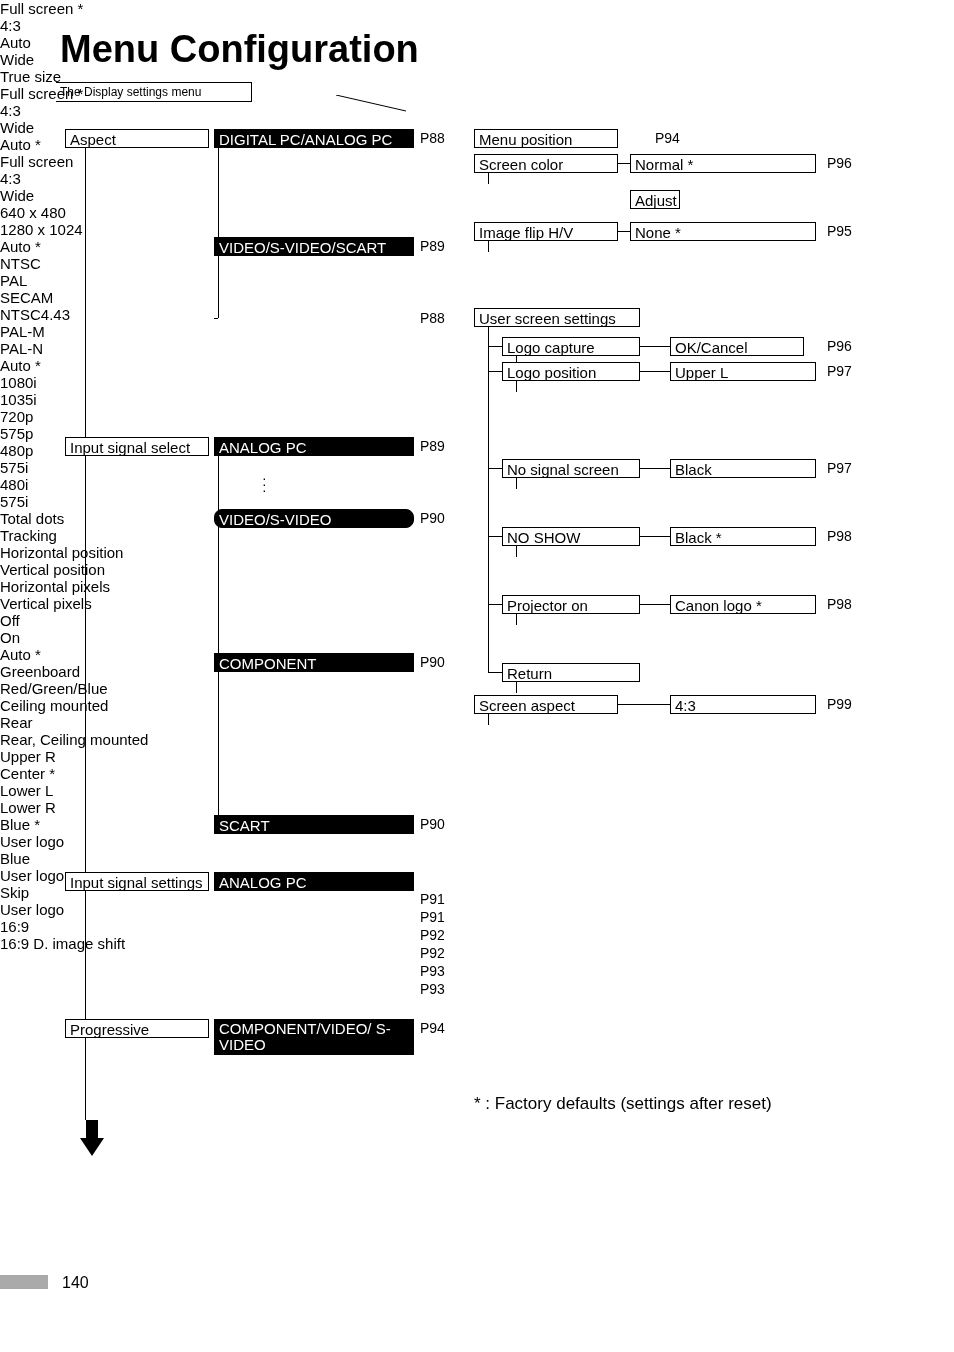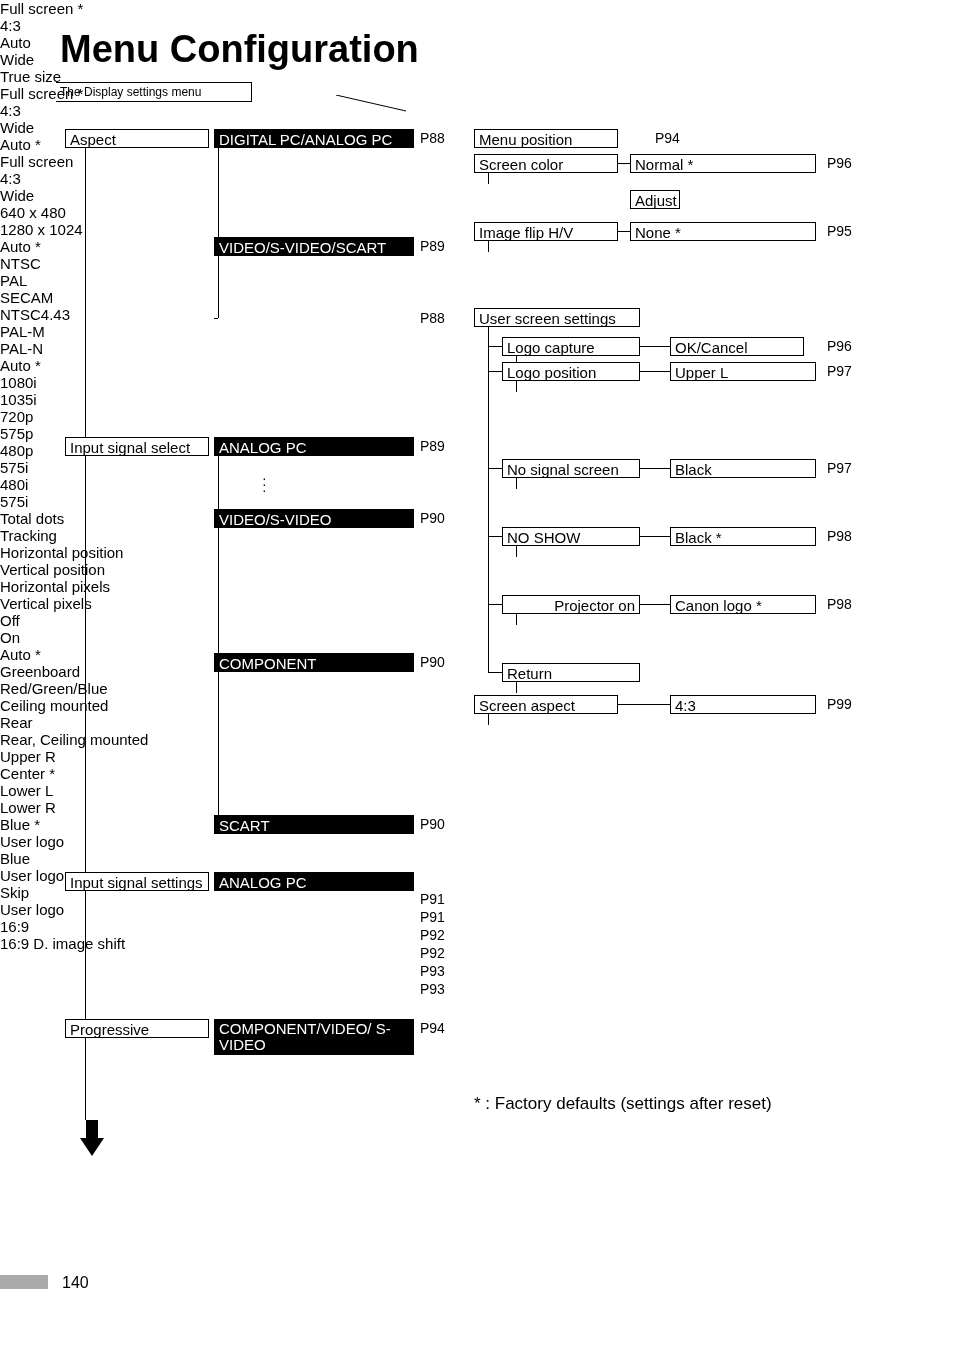--- a/index.html
+++ b/index.html
@@ -144,21 +144,21 @@
     <div class="opt" style="left: 222px; top: 380px; width: 192px;">4:3</div>
     <div class="opt" style="left: 222px; top: 398px; width: 192px;">Wide</div>
     <div class="cell" style="left: 65px; top: 437px; width: 144px;">Input signal select</div>
     <div class="line-v" style="left: 218px; top: 456px; height: 368px;"></div>
     <div class="cell hdr" style="left: 214px; top: 437px; width: 200px;">ANALOG PC</div>
     <div class="pg" style="left: 420px; top: 438px;">P89</div>
     <div class="opt" style="left: 222px; top: 455px; width: 192px;">640 x 480</div>
     <div class="vdots" style="left: 262px; top: 475px;">·<br>·<br>·</div>
     <div class="opt" style="left: 222px; top: 473px; width: 192px;"></div>
     <div class="opt" style="left: 222px; top: 491px; width: 192px;">1280 x 1024</div>
-    <div class="cell hdr" style="left: 214px; top: 509px; width: 200px;">VIDEO/S-VIDEO</div>
+    <div class="cell hdr" style="left: 214px; top: 509px; width: 200px; border-radius: 8px;">VIDEO/S-VIDEO</div>
     <div class="pg" style="left: 420px; top: 510px;">P90</div>
     <div class="line-h" style="left: 214px; top: 518px; width: 4px;"></div>
     <div class="opt" style="left: 222px; top: 527px; width: 192px;">Auto *</div>
     <div class="opt" style="left: 222px; top: 545px; width: 192px;">NTSC</div>
     <div class="opt" style="left: 222px; top: 563px; width: 192px;">PAL</div>
     <div class="opt" style="left: 222px; top: 581px; width: 192px;">SECAM</div>
     <div class="opt" style="left: 222px; top: 599px; width: 192px;">NTSC4.43</div>
     <div class="opt" style="left: 222px; top: 617px; width: 192px;">PAL-M</div>
     <div class="opt" style="left: 222px; top: 635px; width: 192px;">PAL-N</div>
     <div class="cell hdr" style="left: 214px; top: 653px; width: 200px;">COMPONENT</div>
@@ -243,21 +243,21 @@
     <div class="opt" style="left: 670px; top: 477px; width: 146px;">Blue *</div>
     <div class="opt" style="left: 670px; top: 495px; width: 146px;">User logo</div>
     <div class="cell" style="left: 502px; top: 527px; width: 138px;">NO SHOW</div>
     <div class="line-h" style="left: 488px; top: 536px; width: 14px;"></div>
     <div class="line-v" style="left: 516px; top: 546px; height: 11px;"></div>
     <div class="cell" style="left: 670px; top: 527px; width: 146px;">Black *</div>
     <div class="line-h" style="left: 640px; top: 536px; width: 30px;"></div>
     <div class="pg" style="left: 827px; top: 528px;">P98</div>
     <div class="opt" style="left: 670px; top: 545px; width: 146px;">Blue</div>
     <div class="opt" style="left: 670px; top: 563px; width: 146px;">User logo</div>
-    <div class="cell" style="left: 502px; top: 595px; width: 138px; text-align: right;">Projector on</div>
+    <div class="cell" style="left: 502px; top: 595px; width: 138px;">Projector on</div>
     <div class="line-h" style="left: 488px; top: 604px; width: 14px;"></div>
     <div class="line-v" style="left: 516px; top: 614px; height: 11px;"></div>
     <div class="cell" style="left: 670px; top: 595px; width: 146px;">Canon logo *</div>
     <div class="line-h" style="left: 640px; top: 604px; width: 30px;"></div>
     <div class="pg" style="left: 827px; top: 596px;">P98</div>
     <div class="opt" style="left: 670px; top: 613px; width: 146px;">Skip</div>
     <div class="opt" style="left: 670px; top: 631px; width: 146px;">User logo</div>
     <div class="cell" style="left: 502px; top: 663px; width: 138px;">Return</div>
     <div class="line-h" style="left: 488px; top: 672px; width: 14px;"></div>
     <div class="line-v" style="left: 516px; top: 682px; height: 11px;"></div>

